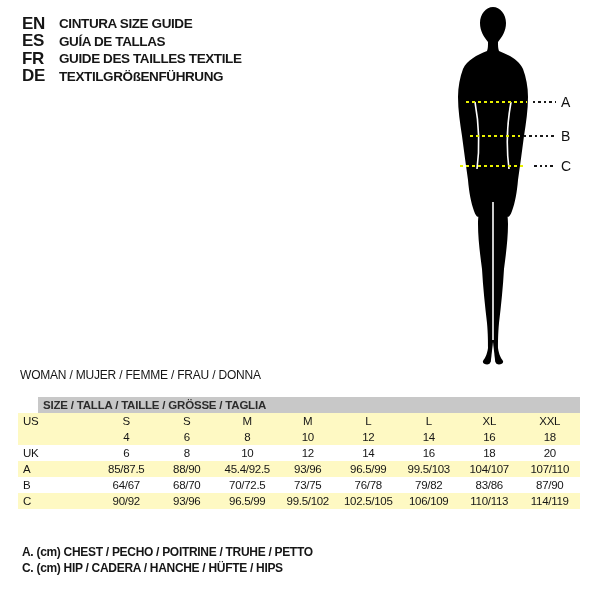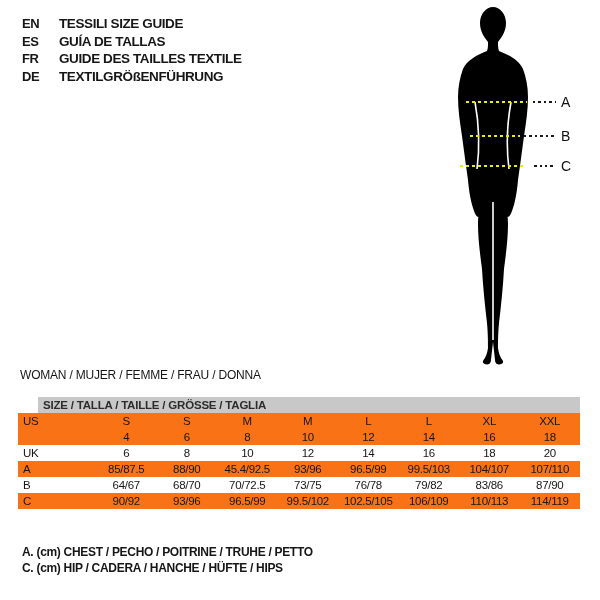--- a/index.html
+++ b/index.html
@@ -3,21 +3,21 @@
 <meta charset="utf-8">
 <style>
   html,body{margin:0;padding:0;background:#ffffff;}
   .page{
     position:relative;width:600px;height:600px;background:#ffffff;overflow:hidden;
     font-family:"Liberation Sans","DejaVu Sans",sans-serif;color:#161616;
   }
   
   .lang-block{position:absolute;left:22px;top:15px;}
   .lang-row{display:flex;height:17.5px;align-items:center;}
-  .lang-code{width:37px;font-size:13px;font-weight:700;letter-spacing:-0.4px;}
+  .lang-code{width:37px;font-size:17px;font-weight:700;letter-spacing:-0.4px;}
   .lang-text{font-size:13.5px;font-weight:700;letter-spacing:-0.4px;white-space:nowrap;}
   
   .figure-wrap{position:absolute;left:448px;top:6px;width:90px;height:362px;}
   .marker-yellow{position:absolute;height:2px;background:repeating-linear-gradient(90deg,#e8f000 0 3px,transparent 3px 6px);}
   .marker-dots{position:absolute;height:2px;background:repeating-linear-gradient(90deg,#1a1a1a 0 2.5px,transparent 2.5px 5.5px);}
   .marker-letter{position:absolute;font-size:14px;font-weight:400;color:#111;}
   .y-a{left:466px;top:101px;width:61px;}
   .y-b{left:470px;top:135px;width:50px;}
   .y-c{left:460px;top:165px;width:64px;}
   .d-a{left:533px;top:101px;width:23px;}
@@ -26,36 +26,36 @@
   .l-a{left:561px;top:94px;}
   .l-b{left:561px;top:128px;}
   .l-c{left:561px;top:158px;}
   
   .section-title{position:absolute;left:20px;top:368px;font-size:12px;font-weight:400;letter-spacing:-0.2px;}
   
   .size-table{position:absolute;left:18px;top:397px;width:562px;}
   .t-header{background:#c8c8c8;height:16px;display:flex;align-items:center;
             font-size:11.5px;font-weight:700;letter-spacing:-0.2px;padding-left:5px;color:#2c2c2c;margin-left:20px;}
   .t-row{display:grid;grid-template-columns:78px repeat(8,1fr);height:16px;align-items:center;}
-  .t-row.shaded{background:#f97316;}
+  .t-row.shaded{background:#fef9c3;}
   .t-cell{font-size:11.5px;letter-spacing:-0.3px;text-align:center;white-space:nowrap;}
   .t-label{text-align:left;padding-left:5px;}
   
   .legend-block{position:absolute;left:22px;top:545px;}
   .legend-line{font-size:12px;font-weight:700;letter-spacing:-0.3px;height:16.4px;white-space:nowrap;}
 </style>
 </head>
 <body>
 
 <div class="page">
 
   <div class="lang-block">
     <div class="lang-row">
       <span class="lang-code">EN</span>
-      <span class="lang-text">TESSILI SIZE GUIDE</span>
+      <span class="lang-text">CINTURA SIZE GUIDE</span>
     </div>
     <div class="lang-row">
       <span class="lang-code">ES</span>
       <span class="lang-text">GUÍA DE TALLAS</span>
     </div>
     <div class="lang-row">
       <span class="lang-code">FR</span>
       <span class="lang-text">GUIDE DES TAILLES TEXTILE</span>
     </div>
     <div class="lang-row">

